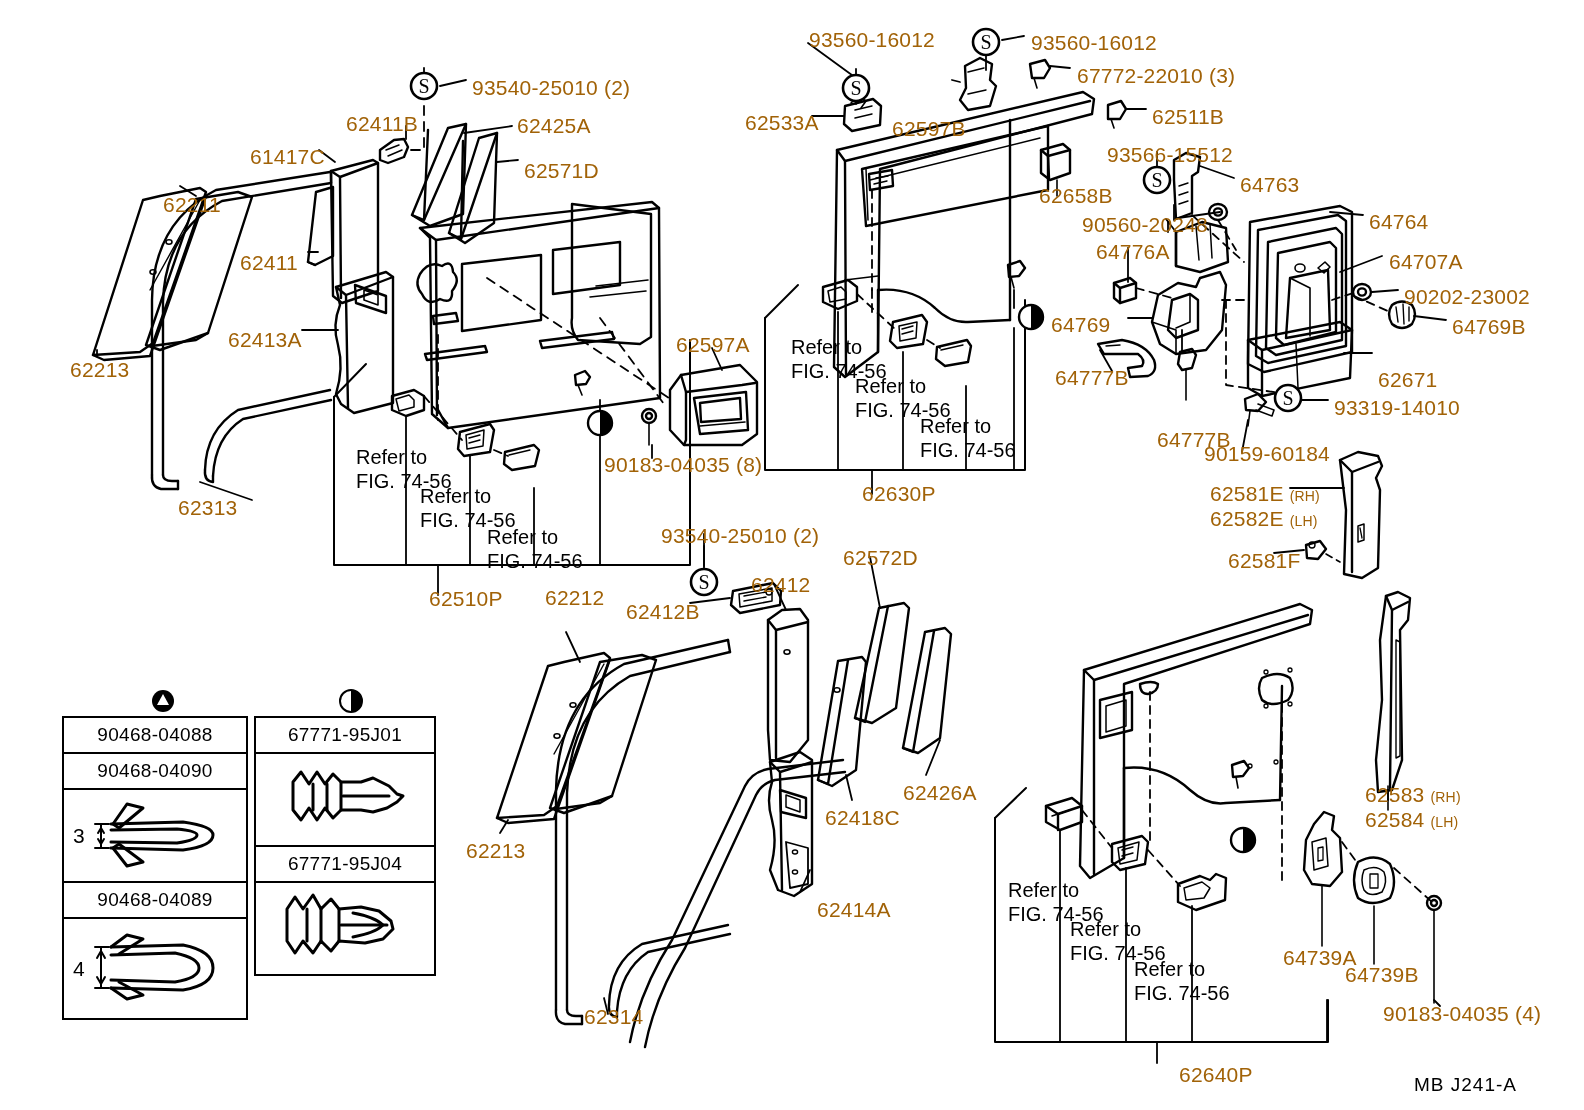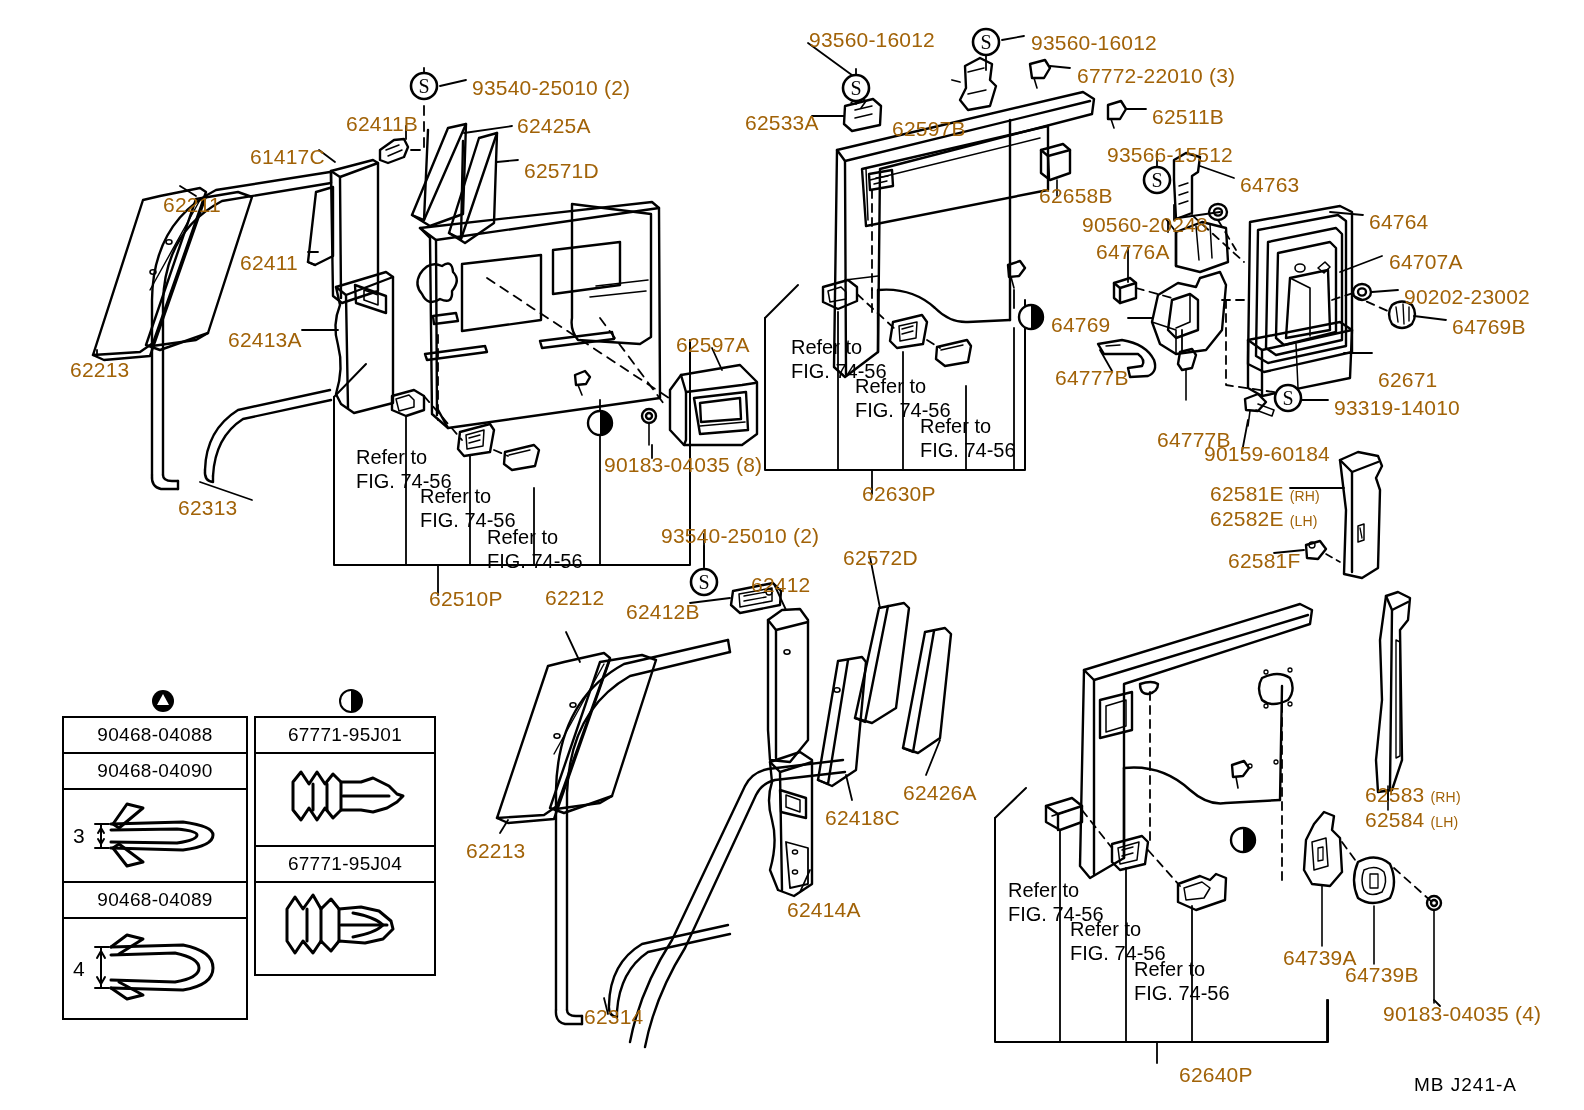--- a/index.html
+++ b/index.html
@@ -504,21 +504,21 @@
       <div class="lbl" style="left: 1204px; top: 442px;">90159-60184</div>
       <div class="lbl" style="left: 862px; top: 482px;">62630P</div>
       <div class="lbl" style="left: 661px; top: 524px;">93540-25010 (2)</div>
       <div class="lbl" style="left: 751px; top: 573px;">62412</div>
       <div class="lbl" style="left: 843px; top: 546px;">62572D</div>
       <div class="lbl" style="left: 626px; top: 600px;">62412B</div>
       <div class="lbl" style="left: 545px; top: 586px;">62212</div>
       <div class="lbl" style="left: 466px; top: 839px;">62213</div>
       <div class="lbl" style="left: 903px; top: 781px;">62426A</div>
       <div class="lbl" style="left: 825px; top: 806px;">62418C</div>
-      <div class="lbl" style="left: 787px; top: 898px;">62414A</div>
+      <div class="lbl" style="left: 817px; top: 898px;">62414A</div>
       <div class="lbl" style="left: 584px; top: 1005px;">62314</div>
       <div class="lbl" style="left: 1228px; top: 549px;">62581F</div>
       <div class="lbl" style="left: 1283px; top: 946px;">64739A</div>
       <div class="lbl" style="left: 1345px; top: 963px;">64739B</div>
       <div class="lbl" style="left: 1383px; top: 1002px;">90183-04035 (4)</div>
       <div class="lbl" style="left: 1179px; top: 1063px;">62640P</div>
     </div>
   <div id="pairs-layer">
       <div class="lbl two" style="left: 1210px; top: 482px;"><span>62581E <span class="sm">(RH)</span></span><br><span>62582E <span class="sm">(LH)</span></span></div>
       <div class="lbl two" style="left: 1365px; top: 783px;"><span>62583 <span class="sm">(RH)</span></span><br><span>62584 <span class="sm">(LH)</span></span></div>

